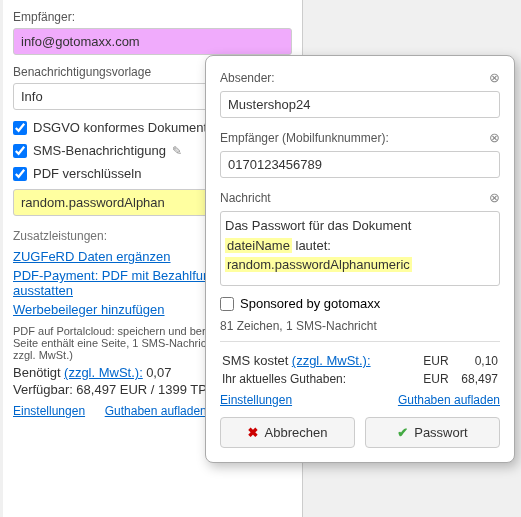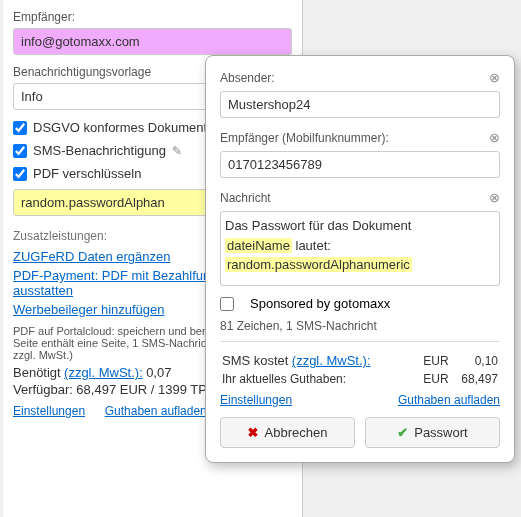--- a/index.html
+++ b/index.html
@@ -187,21 +187,21 @@
     }
 
     .highlight {
       background: #ffffa0;
       padding: 0 2px;
     }
 
     .popup .sponsored-row {
       display: flex;
       align-items: center;
-      gap: 16px;
+      gap: 6px;
       margin-bottom: 8px;
     }
 
     .popup .sponsored-row input[type="checkbox"] {
       width: 14px;
       height: 14px;
     }
 
     .popup .sms-info {
       font-size: 12px;

